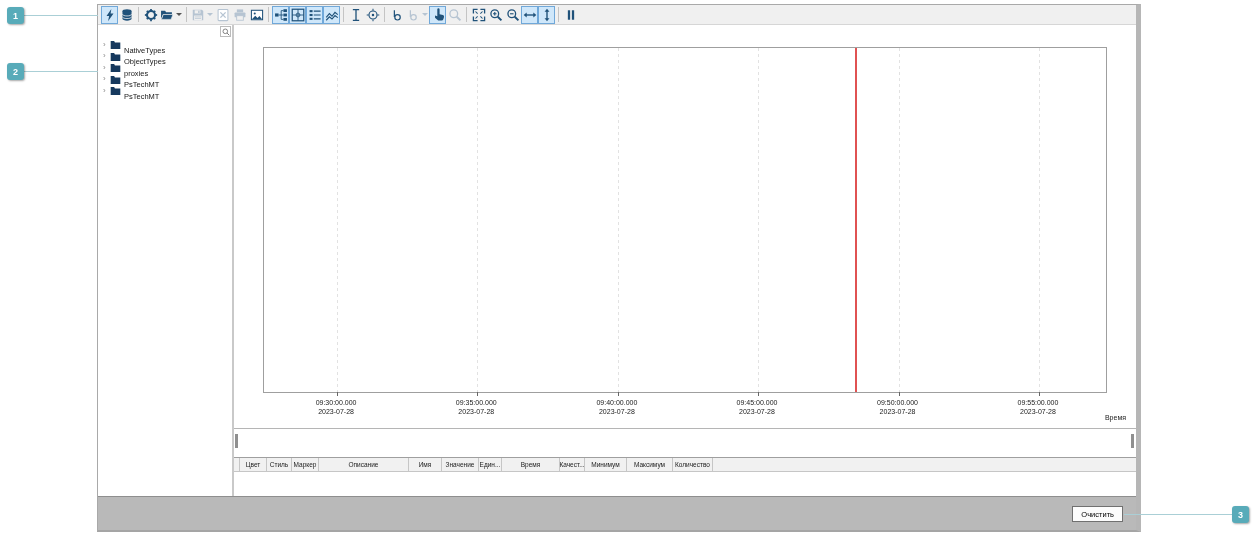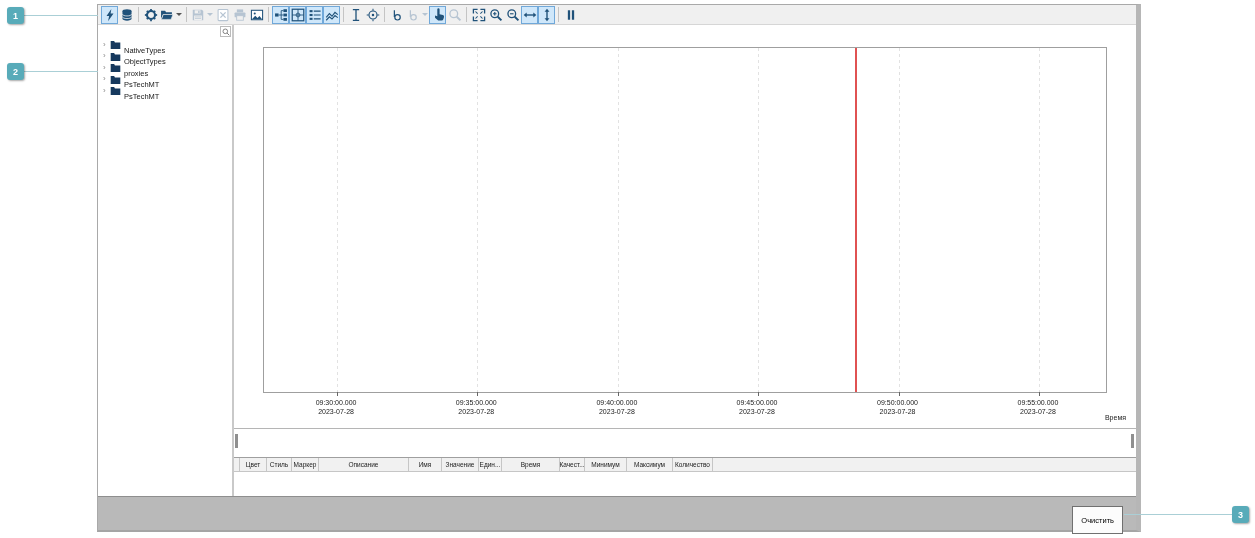--- a/index.html
+++ b/index.html
@@ -68,21 +68,21 @@
         border-right:1px solid #c6c6c6; white-space:nowrap; overflow:hidden; flex:0 0 auto; }
   .th:nth-child(1){width:6px} .th:nth-child(2){width:27px} .th:nth-child(3){width:25px}
   .th:nth-child(4){width:27px} .th:nth-child(5){width:90px} .th:nth-child(6){width:33px}
   .th:nth-child(7){width:37px} .th:nth-child(8){width:23px} .th:nth-child(9){width:58px}
   .th:nth-child(10){width:25px} .th:nth-child(11){width:42px} .th:nth-child(12){width:46px}
   .th:nth-child(13){width:40px}
   .tbody { flex:1 1 auto; background:#fff; }
 
   
   .footer { height:34px; flex:0 0 auto; background:#b9b9b9; border-top:1px solid #8e8e8e; position:relative; }
-  .clear-btn { position:absolute; right:13px; top:9px; height:28px; padding:0 8px;
+  .clear-btn { position:absolute; right:13px; top:9px; height:16px; padding:0 8px;
                font-size:7.5px; font-family:"Liberation Sans", sans-serif;
                background:#fcfcfc; border:1px solid #707070; cursor:pointer; }
 
   
   .callout { position:absolute; width:17px; height:17px; border-radius:3px;
              display:flex; align-items:center; justify-content:center;
              color:#fff; font-size:9px; font-weight:bold;
              box-shadow:1px 1px 2px rgba(0,0,0,.35); }
   .callout-line { position:absolute; height:1px; }
 </style>

